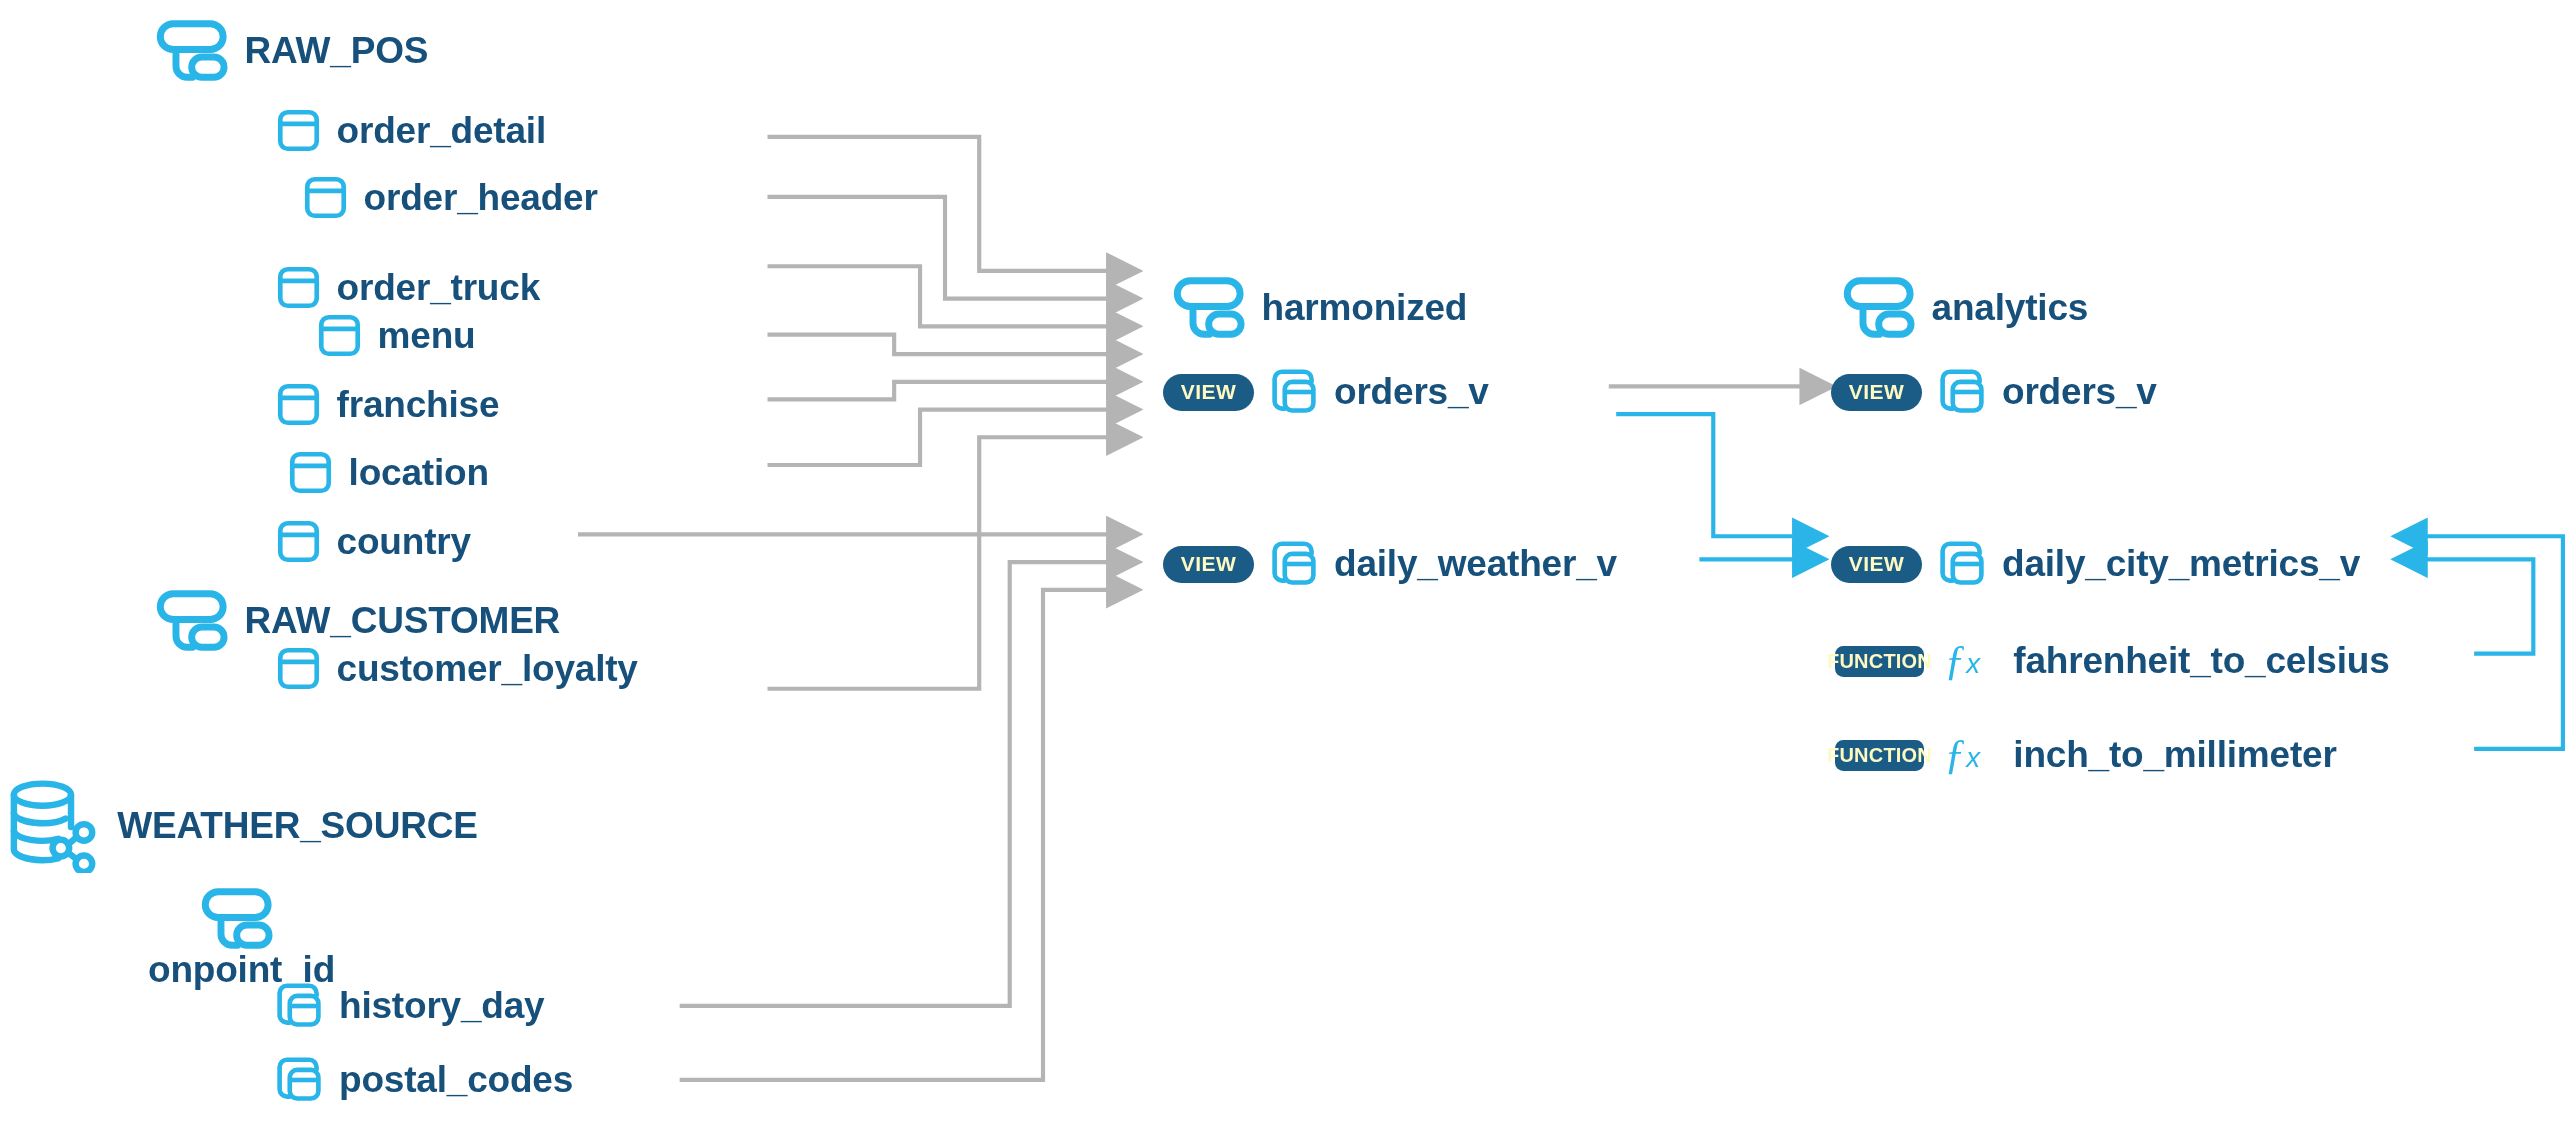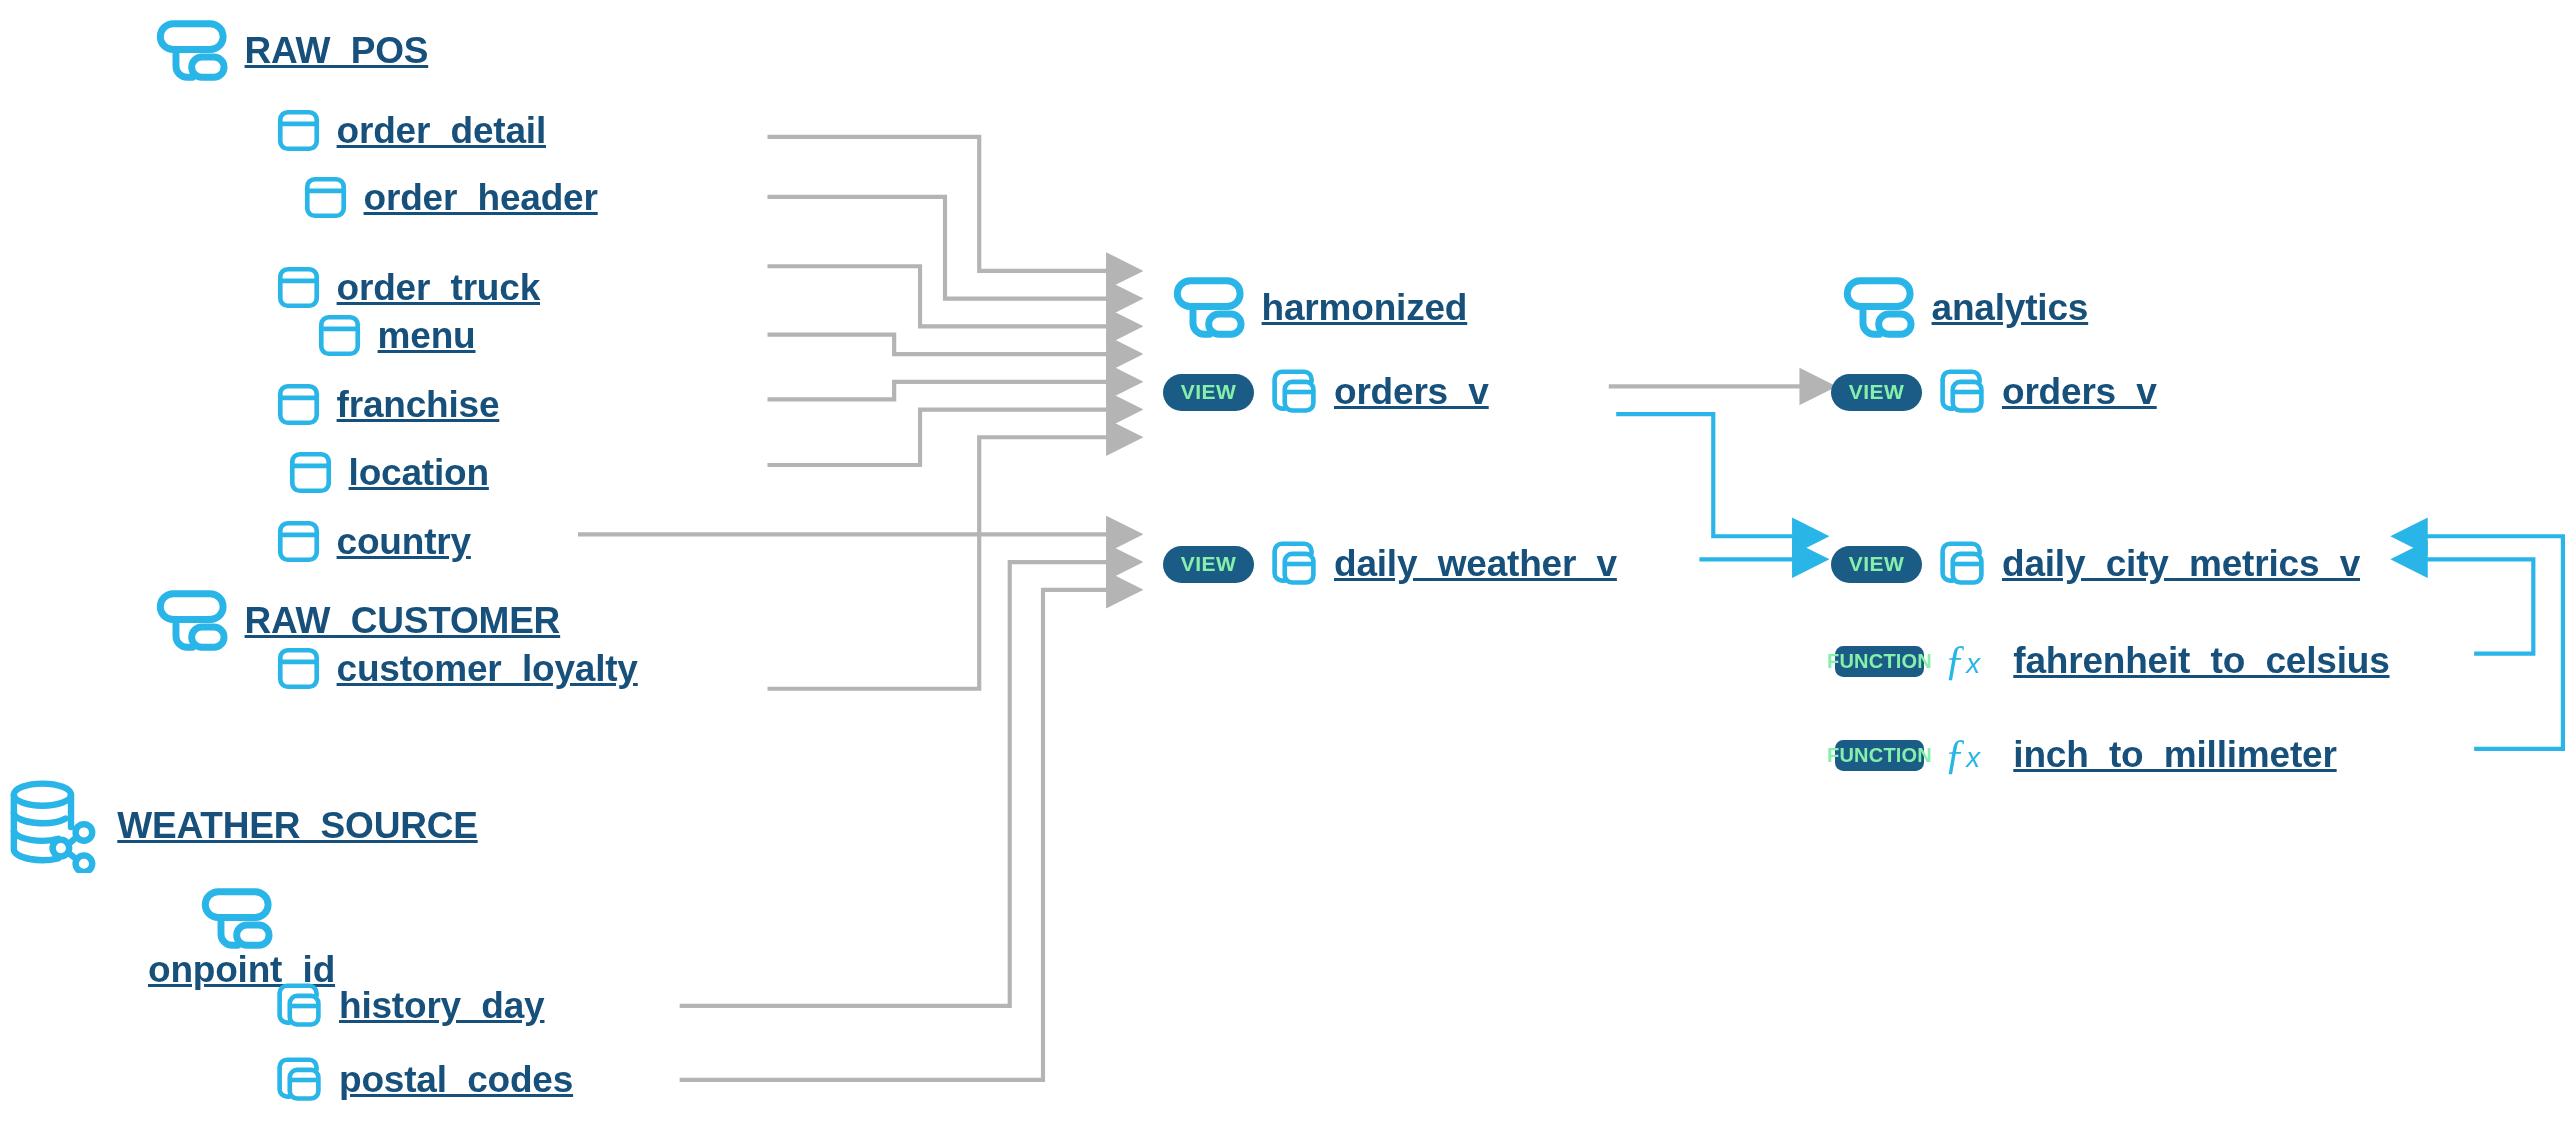--- a/index.html
+++ b/index.html
@@ -29,21 +29,20 @@
   .node {
     position: absolute;
     display: flex;
     align-items: center;
     white-space: nowrap;
   }
   .node-label {
     color: #17507B;
     font-weight: bold;
     letter-spacing: -0.2px;
-    text-decoration: underline;
   }
   
   .db-node .node-label {
     font-size: 37px;
   }
   .schema-node .node-label {
     font-size: 37px;
   }
   .obj-node .node-label {
     font-size: 37px;
@@ -52,21 +51,21 @@
     display: inline-block;
     flex: none;
     line-height: 0;
   }
   .badge {
     flex: none;
     display: inline-flex;
     align-items: center;
     justify-content: center;
     background: #1A5C85;
-    color: #86efac;
+    color: #fef9c3;
     font-weight: bold;
     font-family: "Liberation Sans", sans-serif;
     text-align: right;
   }
   .badge-view {
     width: 91px;
     height: 37px;
     border-radius: 18.5px;
     font-size: 21px;
     letter-spacing: 0.4px;

